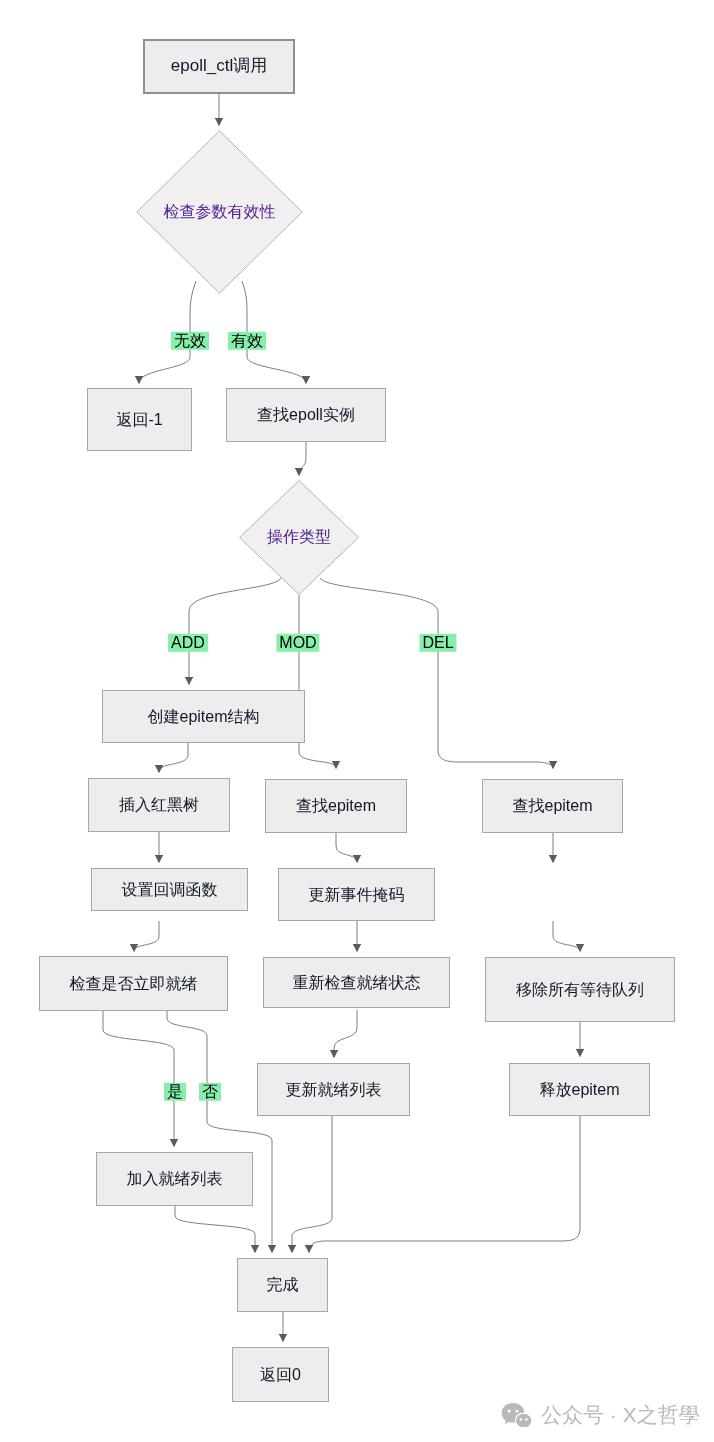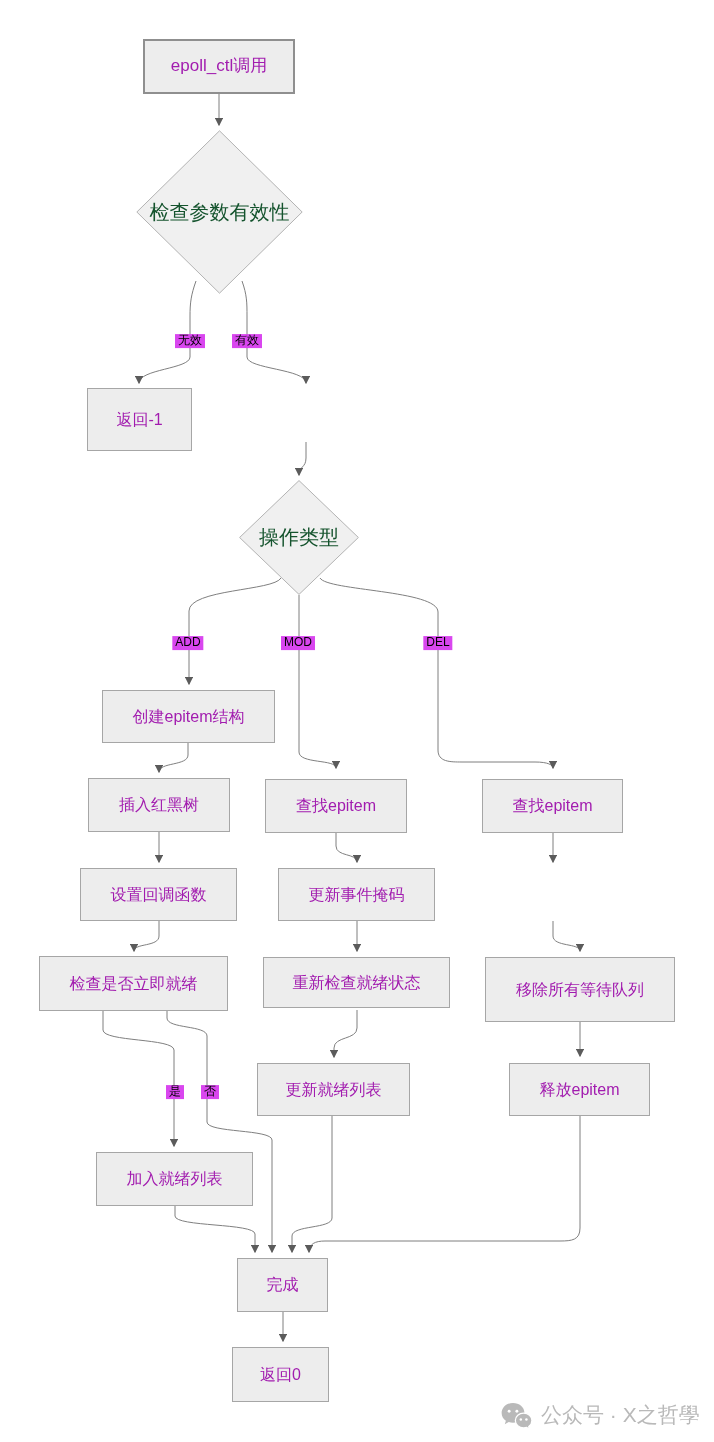--- a/index.html
+++ b/index.html
@@ -5,33 +5,33 @@
   html,body { margin:0; padding:0; background:#ffffff; }
   .canvas {
     position:relative; width:714px; height:1442px; background:#ffffff;
     font-family:"Liberation Sans","DejaVu Sans",sans-serif; overflow:hidden;
   }
   svg.edges { position:absolute; left:0; top:0; width:714px; height:1442px; }
   .node {
     position:absolute; box-sizing:border-box;
     background:#ededed; border:1px solid #a6a6a6;
     display:flex; align-items:center; justify-content:center;
-    font-size:16px; color:#a21caf; line-height:1.2;
+    font-size:16px; color:#0f172a; line-height:1.2;
     white-space:nowrap;
   }
   .node.start { border-width:2px; border-color:#8f8f8f; font-size:17px; }
   .diamond {
     position:absolute; display:flex; align-items:center; justify-content:center;
-    font-size:20px; color:#14532d; text-align:left;
+    font-size:16px; color:#4c1d95; text-align:left;
   }
   .diamond > svg { position:absolute; left:0; top:0; width:100%; height:100%; }
   .diamond > span { position:relative; z-index:1; }
   .edge-label {
     position:absolute; transform:translate(-50%,-50%);
-    background:#d946ef; padding:0 3px; font-size:12px; color:#000000;
+    background:#86efac; padding:0 3px; font-size:16px; color:#000000;
     line-height:1.15; white-space:nowrap; z-index:2;
   }
   .watermark {
     position:absolute; left:501px; top:1391px; width:200px; height:38px;
     display:flex; align-items:flex-end; gap:9px;
     color:#b9b9b9; font-size:21px; white-space:nowrap;
   }
 </style>
 </head>
 <body>
@@ -69,30 +69,33 @@
   </svg>
 
   <div class="node start" style="left:143px; top:39px; width:152px; height:55px">
     <span>epoll_ctl调用</span>
   </div>
 
   <div class="node" style="left:87px; top:388px; width:105px; height:63px">
     <span>返回-1</span>
   </div>
 
+  <div class="node" style="left:226px; top:388px; width:160px; height:54px">
+    <span>查找epoll实例</span>
+  </div>
 
-  <div class="node" style="left:102px; top:690px; width:173px; height:53px">
+  <div class="node" style="left:102px; top:690px; width:203px; height:53px">
     <span>创建epitem结构</span>
   </div>
 
   <div class="node" style="left:88px; top:778px; width:142px; height:54px">
     <span>插入红黑树</span>
   </div>
 
-  <div class="node" style="left:80px; top:868px; width:157px; height:53px">
+  <div class="node" style="left:91px; top:868px; width:157px; height:43px">
     <span>设置回调函数</span>
   </div>
 
   <div class="node" style="left:96px; top:1152px; width:157px; height:54px">
     <span>加入就绪列表</span>
   </div>
 
   <div class="node" style="left:39px; top:956px; width:189px; height:55px">
     <span>检查是否立即就绪</span>
   </div>

